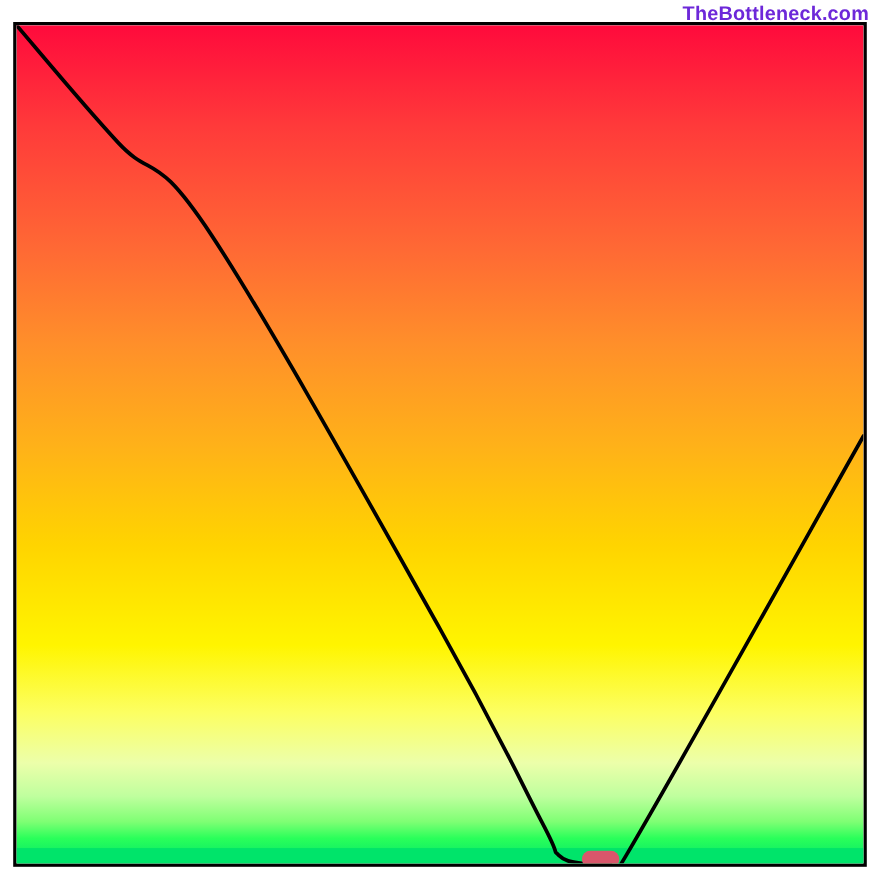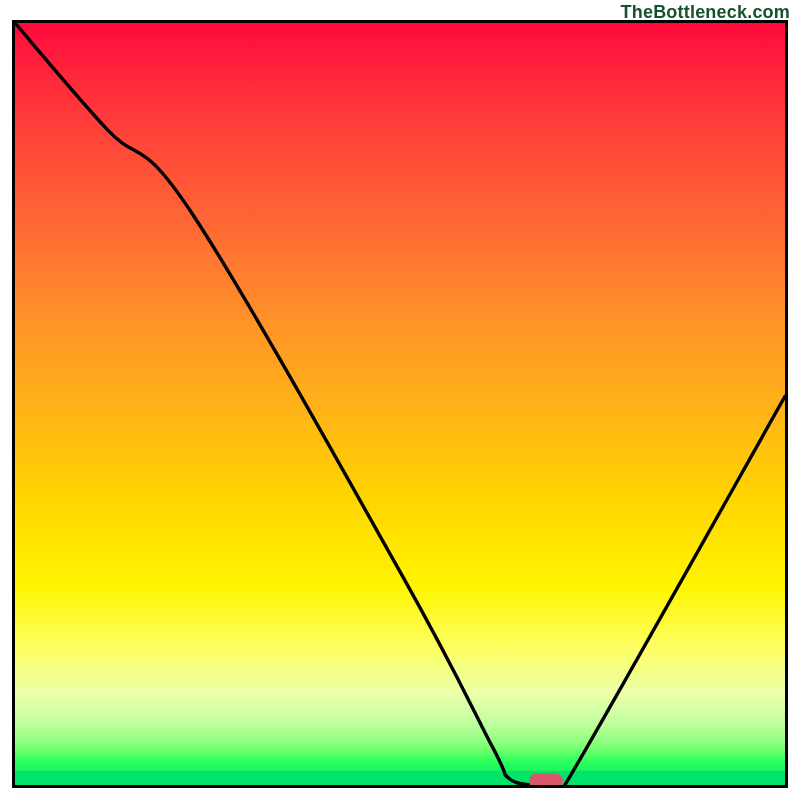--- a/index.html
+++ b/index.html
@@ -64,21 +64,21 @@
     background: #d9576b;
     transform: translate(-50%, -50%);
   }
   .watermark {
     position: absolute;
     top: 2px;
     right: 10px;
     font-family: Arial, Helvetica, sans-serif;
     font-size: 18px;
     font-weight: 600;
-    color: #14532d;
+    color: #6d28d9;
     letter-spacing: 0.2px;
   }
 </style>
 </head>
 <body>
 
 <div class="wrap">
 
   <div class="watermark">TheBottleneck.com</div>
 

